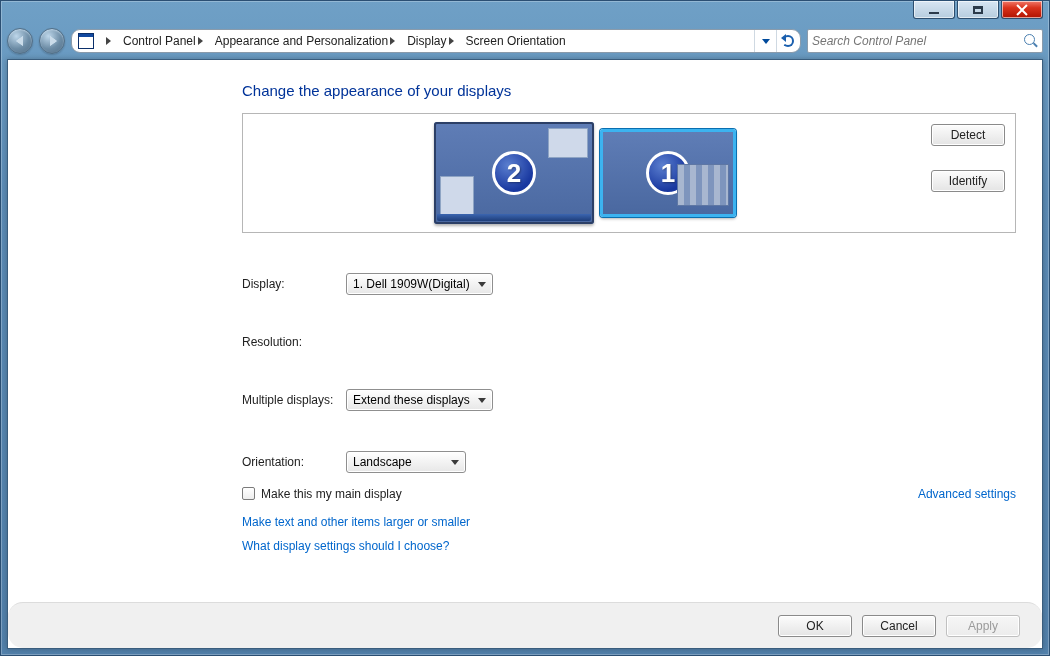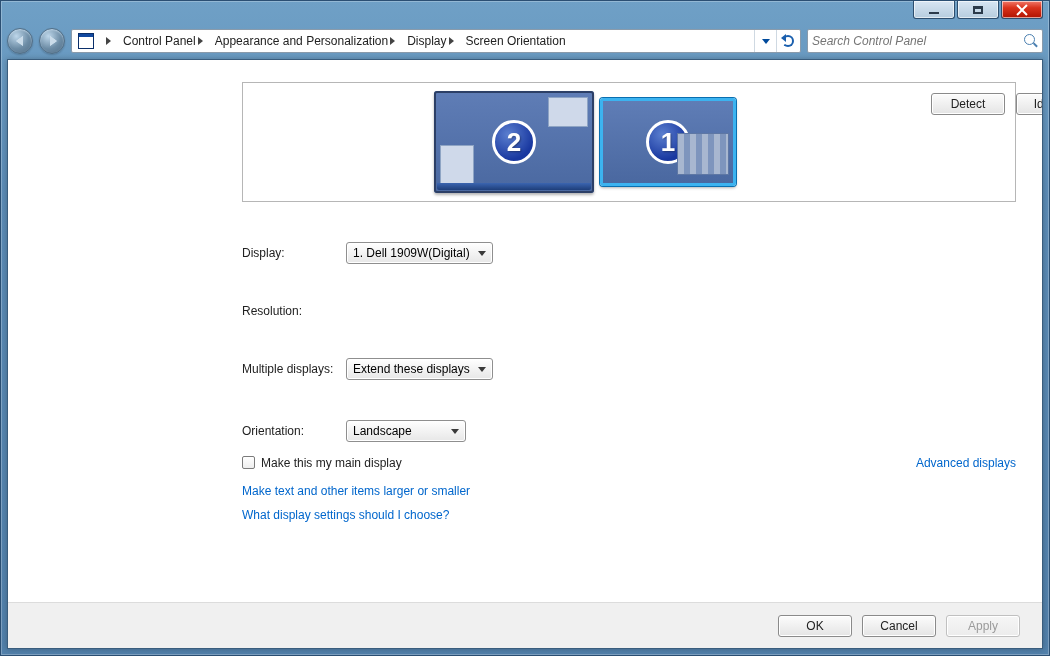--- a/index.html
+++ b/index.html
@@ -51,21 +51,21 @@
   .nav-disabled { filter: saturate(.3) brightness(1.1); opacity: .65; cursor: default; }
   .nav-arrow { width: 0; height: 0; border-top: 5px solid transparent; border-bottom: 5px solid transparent; }
   .nav-back .nav-arrow { border-right: 7px solid #fff; margin-right: 2px; }
   .nav-fwd  .nav-arrow { border-left: 7px solid #fff; margin-left: 2px; }
 
   .address-bar, .search-bar {
     height: 24px; background: #fff;
     border: 1px solid #8a9bab; border-radius: 2px;
     display: flex; align-items: center;
   }
-  .address-bar { flex: 1 1 auto; padding: 0 2px; }
+  .address-bar { flex: 1 1 auto; padding: 0 2px; border-radius: 9px; }
   .addr-icon {
     width: 16px; height: 16px; margin: 0 4px;
     background:
       linear-gradient(#1149a0,#1149a0) 0 0/100% 3px no-repeat,
       linear-gradient(#fff,#fff),
       #1149a0;
     border: 1px solid #0b2f6a;
   }
   .crumb { padding: 0 6px; height: 100%; display: flex; align-items: center; color: #222; white-space: nowrap; }
   .chev { width: 0; height: 0; border-top: 4px solid transparent; border-bottom: 4px solid transparent; border-left: 5px solid #444; margin-left: 2px; }
@@ -123,21 +123,21 @@
   .m2 .deco.a { right:6px; top:6px; width:40px; height:30px; }
   .m2 .deco.b { left:6px;  bottom:6px; width:34px; height:42px; }
   .m2 .taskbar { position:absolute; left:3px; right:3px; bottom:3px; height:7px;
     background: linear-gradient(#3b65b0,#1e3e7a); border-radius:0 0 2px 2px; }
   .m1 .deco.c { right:4px; bottom:8px; width:52px; height:42px;
     background:
       repeating-linear-gradient(90deg,#a8b7d0 0 6px,#7e95bd 6px 12px);
     border:1px solid #5e77a4;
   }
 
-  .monitor-buttons { width: 72px; display:flex; flex-direction:row; gap:11px; padding-top:4px; }
+  .monitor-buttons { width: 72px; display:flex; flex-direction:column; gap:24px; padding-top:4px; }
 
   
   .form-row { display:flex; align-items:center; margin-bottom: 12px; margin-top: 40px; }
   .form-row .lbl { width: 104px; color:#222; }
   .ctl-select {
     height: 22px; padding: 2px 22px 2px 6px; font: inherit;
     border: 1px solid #8f8f8f; border-radius: 3px;
     background:
       linear-gradient(#fff,#e7e7e7);
     position: relative; display:inline-flex; align-items:center; min-width: 120px;
@@ -152,21 +152,21 @@
   .checkbox-row label { display:flex; gap:6px; color:#222; }
   .fake-cb { width:13px;height:13px;border:1px solid #7b7b7b;background:linear-gradient(#fff,#eee); border-radius:2px; }
 
   a.link { color:#0066cc; text-decoration:none; }
   .link-block { margin-top: 8px; display:flex; flex-direction:column; gap:10px; }
 
   
   .button-bar {
     position:absolute; left:0; right:0; bottom:0; height:46px;
     background:#f0f0f0; border-top:1px solid #dcdcdc;
-    display:flex; align-items:center; justify-content:flex-end; gap:10px; padding-right: 22px;
+    display:flex; align-items:center; justify-content:flex-end; gap:10px; padding-right: 22px; border-radius: 15px;
   }
   .btn {
     min-width: 74px; height: 22px; padding: 0 12px;
     border: 1px solid #8a8a8a; border-radius: 3px;
     background: linear-gradient(#fcfcfc,#e4e4e4);
     font: inherit; color:#222;
     box-shadow: inset 0 0 0 1px #fff;
   }
   .btn:disabled, .btn.disabled { color:#9b9b9b; border-color:#c0c0c0; background:linear-gradient(#f6f6f6,#ececec); }
 </style>
@@ -227,20 +227,21 @@
     <div class="search-bar">
       <input type="text" placeholder="Search Control Panel" style="">
       <div class="search-icon"></div>
     </div>
   </div>
 
   <div class="content-frame">
 
     <div class="content-inner">
 
+      <h1 class="page-title">Change the appearance of your displays</h1>
 
       <div class="monitor-box">
         <div class="monitor-area">
           <div class="monitor m2">
             <div class="deco a"></div>
             <div class="deco b"></div>
             <div class="mon-num">2</div>
             <div class="taskbar"></div>
           </div>
           <div class="monitor m1">
@@ -277,21 +278,21 @@
         <div class="ctl-select" style="min-width:120px">
           <span>Landscape</span>
         </div>
       </div>
 
       <div class="checkbox-row">
         <label>
           <span class="fake-cb"></span>
           <span>Make this my main display</span>
         </label>
-        <a href="#" class="link">Advanced displays</a>
+        <a href="#" class="link">Advanced settings</a>
       </div>
 
       <div class="link-block">
         <a href="#" class="link">Make text and other items larger or smaller</a>
         <a href="#" class="link">What display settings should I choose?</a>
       </div>
 
     </div>
 
     <div class="button-bar">

